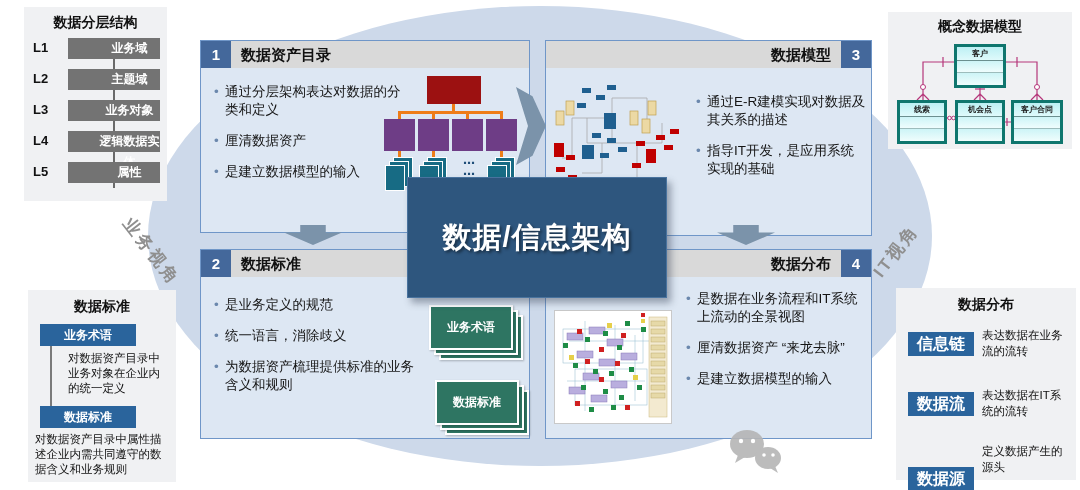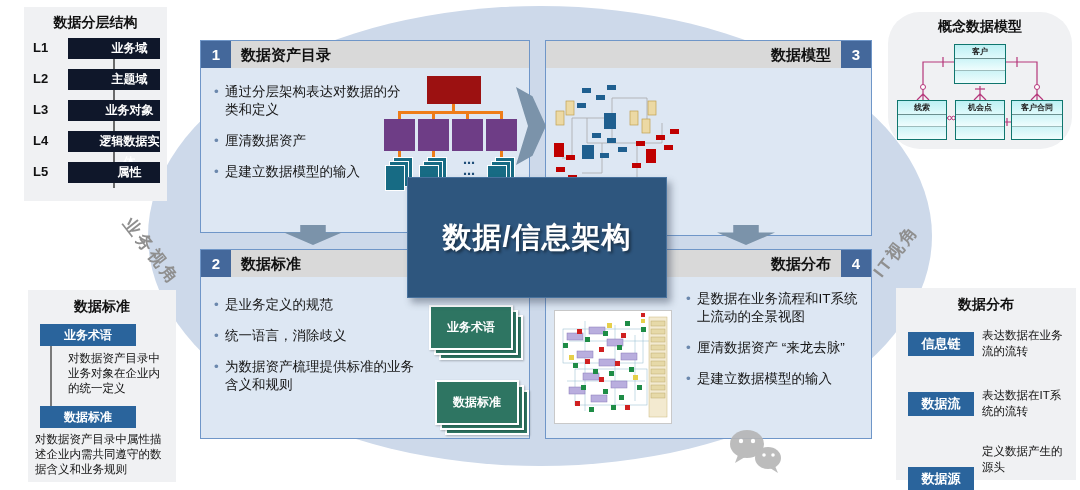--- a/index.html
+++ b/index.html
@@ -15,50 +15,50 @@
   .gray-panel { position:absolute; background:#f0f1f3; z-index:2; }
   .gray-panel .pt { font-size:14px; font-weight:bold; color:#111; text-align:center; }
 
   
   .layers { left:24px; top:7px; width:143px; height:194px; }
   .layers .pt { padding-top:7px; }
   .layers .rows { position:relative; margin-top:6px; height:160px; }
   .layers .vline { position:absolute; left:89px; top:10px; width:2px; height:140px; background:#6a6a6a; }
   .lrow { position:relative; height:21px; margin-bottom:10px; }
   .lrow .ll { position:absolute; left:9px; top:2px; font-size:13px; font-weight:bold; color:#111; }
-  .lrow .lb { position:absolute; left:44px; top:0; width:92px; height:21px; background:#0f172a;
+  .lrow .lb { position:absolute; left:44px; top:0; width:92px; height:21px; background:#737373;
               color:#fff; font-size:12px; font-weight:bold; text-align:center; line-height:21px;padding-left:31px; }
 
   
   .lstd { left:28px; top:290px; width:148px; height:192px; }
   .lstd .pt { padding-top:8px; }
   .bluebox { position:absolute; background:#2a649c; color:#fff; font-weight:bold;
              text-align:center; }
   .lstd .b1 { left:12px; top:34px; width:96px; height:22px; font-size:12px; line-height:22px; }
   .lstd .b2 { left:12px; top:116px; width:96px; height:22px; font-size:12px; line-height:22px; }
   .lstd .vl { position:absolute; left:22px; top:56px; width:2px; height:60px; background:#7a7a7a; }
   .lstd .d1 { position:absolute; left:40px; top:61px; width:102px; font-size:11.5px; line-height:1.32; color:#111; }
   .lstd .d2 { position:absolute; left:7px; top:142px; width:136px; font-size:11.5px; line-height:1.32; color:#111; }
 
   
-  .cmodel { left:888px; top:12px; width:184px; height:137px;border-radius:32px; }
+  .cmodel { left:888px; top:12px; width:184px; height:137px; }
   .cmodel .pt { padding-top:6px; }
   .er { position:absolute; left:7px; top:30px; width:170px; height:100px; }
   .er svg { position:absolute; left:0; top:0; }
-  .ent { position:absolute; border:1px solid #0f766e; background:#eafbfc; }
+  .ent { position:absolute; border:3px solid #0f766e; background:#eafbfc; }
   .ent .erh { height:14px; border-bottom:1px solid #6b8f8f; background:linear-gradient(180deg,#bdf0f4,#dffafb);
               font-size:8px; line-height:14px; text-align:center; color:#222; font-weight:bold; }
   .ent .err { height:12px; border-bottom:1px solid #9dbcbc; background:linear-gradient(180deg,#cdf4f7,#effdfd); }
   .ent .err:last-child { border-bottom:none; }
 
   
   .rdist { left:896px; top:288px; width:180px; height:192px; }
   .rdist .pt { padding-top:8px; }
   .ditem-box { position:absolute; left:12px; width:66px; height:24px; background:#2a649c;
-               color:#fff; font-size:13px; font-weight:bold; text-align:center; line-height:24px; }
+               color:#fff; font-size:16px; font-weight:bold; text-align:center; line-height:24px; }
   .ditem-desc { position:absolute; left:86px; width:90px; font-size:11.5px; line-height:1.35; color:#111; }
 
   
   .quad { position:absolute; background:#dde7f3; border:1px solid #6f96c8; z-index:2; }
   .q1 { left:200px; top:40px;  width:330px; height:193px; }
   .q3 { left:545px; top:40px;  width:327px; height:196px; }
   .q2 { left:200px; top:249px; width:330px; height:190px; }
   .q4 { left:545px; top:249px; width:327px; height:190px; }
   .tb { display:flex; height:27px; background:#d9d9d9; align-items:stretch; }
   .tb .num { width:30px; background:#44689b; color:#fff; font-size:15px; font-weight:bold;
@@ -308,20 +308,24 @@
         <rect x="84" y="58" width="9" height="5"></rect>
           <rect x="94" y="66" width="10" height="14"></rect>
         <rect x="80" y="80" width="9" height="5"></rect>
           <rect x="104" y="52" width="9" height="5"></rect>
         <rect x="112" y="62" width="9" height="5"></rect>
           <rect x="118" y="46" width="9" height="5"></rect>
         <rect x="88" y="96" width="9" height="5"></rect>
           <rect x="76" y="104" width="9" height="5"></rect>
       </g>
     </svg>
+    <div class="bullets">
+      <div class="bl">通过E-R建模实现对数据及其关系的描述</div>
+      <div class="bl">指导IT开发，是应用系统实现的基础</div>
+    </div>
   </div>
 
   <div class="quad q2">
     <div class="tb">
       <div class="num">2</div>
       <div class="tt">数据标准</div>
     </div>
     <div class="bullets">
       <div class="bl">是业务定义的规范</div>
       <div class="bl">统一语言，消除歧义</div>

